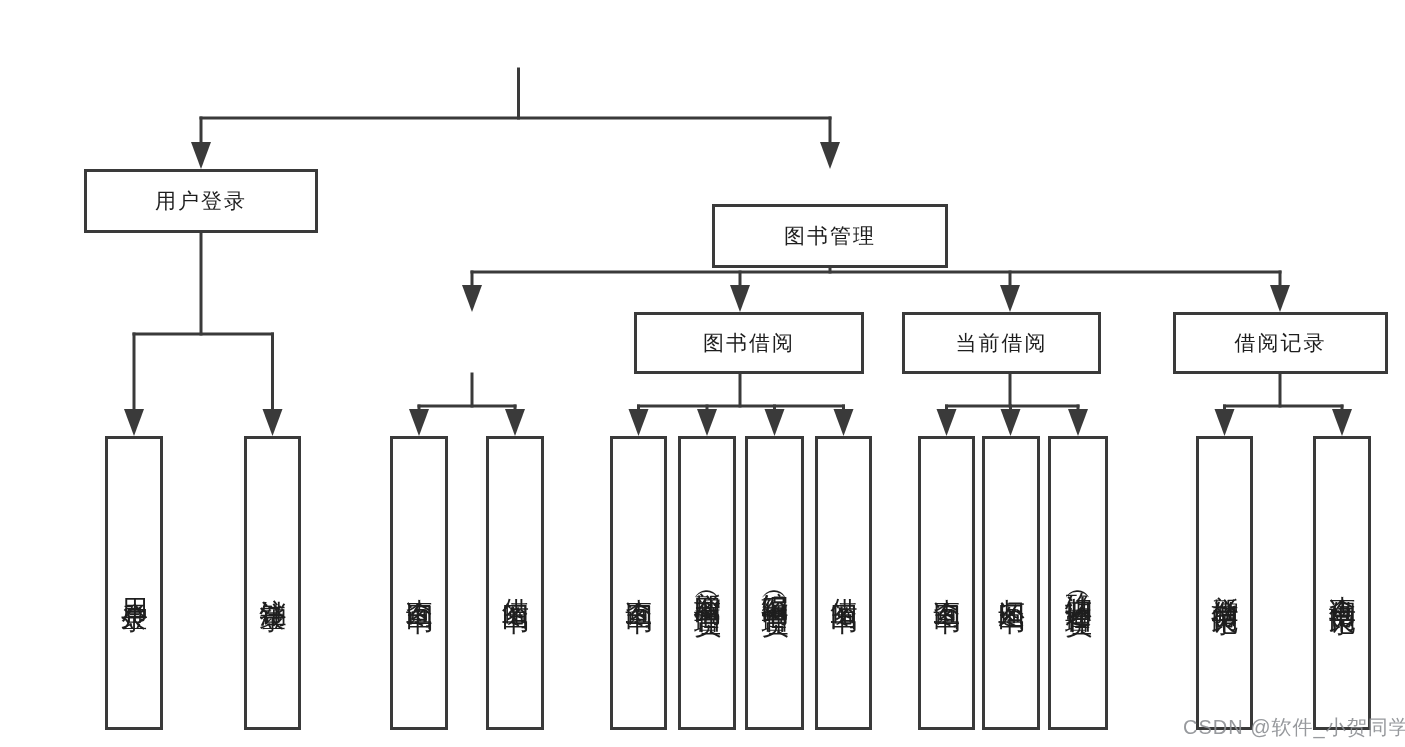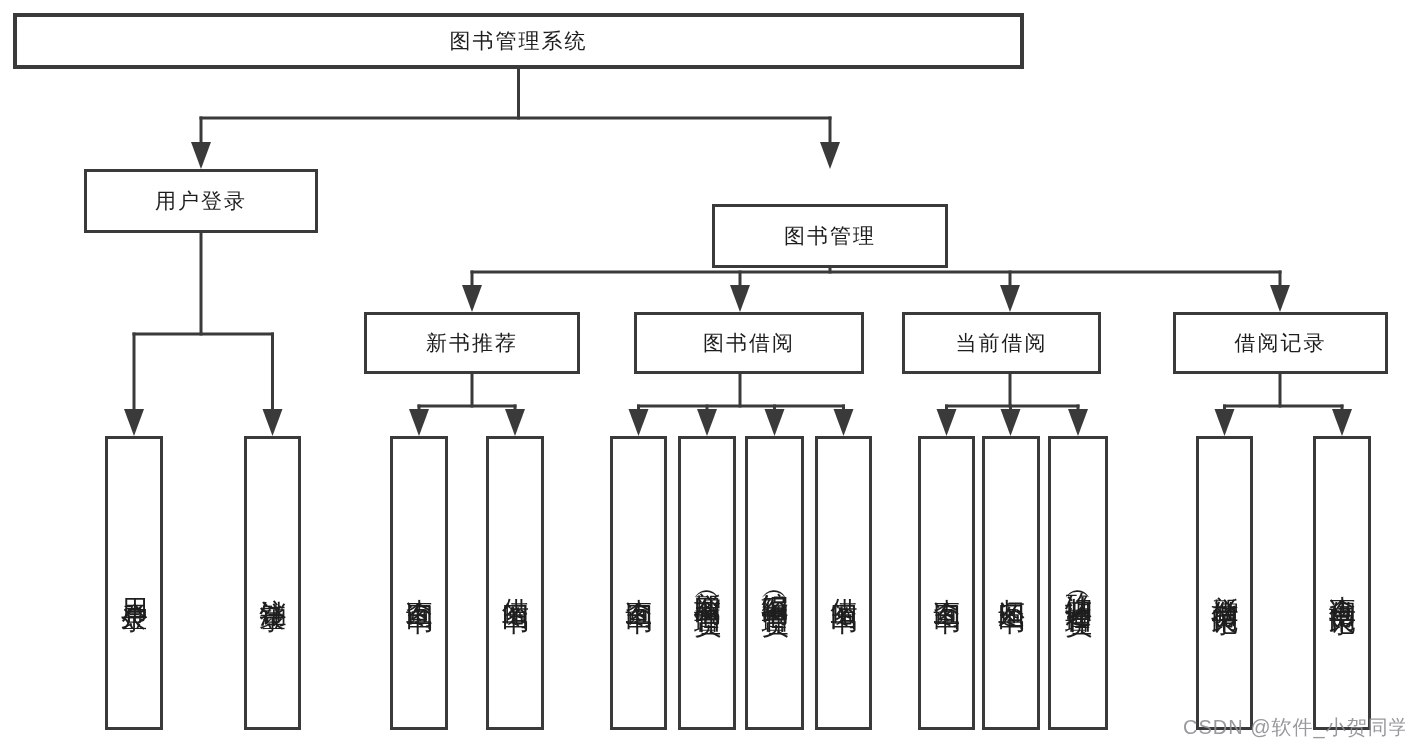--- a/index.html
+++ b/index.html
@@ -108,34 +108,28 @@
       <line x1="1078" y1="406" x2="1078" y2="422" stroke="#3a3a3a" stroke-width="3" stroke-linecap="square"></line>
       <polygon points="1078,436 1068,409 1088,409" fill="#3a3a3a"></polygon>
       <line x1="1280" y1="374" x2="1280" y2="406" stroke="#3a3a3a" stroke-width="3" stroke-linecap="square"></line>
       <line x1="1224.5" y1="406" x2="1342" y2="406" stroke="#3a3a3a" stroke-width="3" stroke-linecap="square"></line>
       <line x1="1224.5" y1="406" x2="1224.5" y2="422" stroke="#3a3a3a" stroke-width="3" stroke-linecap="square"></line>
       <polygon points="1224.5,436 1214.5,409 1234.5,409" fill="#3a3a3a"></polygon>
       <line x1="1342" y1="406" x2="1342" y2="422" stroke="#3a3a3a" stroke-width="3" stroke-linecap="square"></line>
       <polygon points="1342,436 1332,409 1352,409" fill="#3a3a3a"></polygon>
     </svg>
 
-  <div class="box root" style="left:13px; top:13px; width:1011px; height:56px;">
-    <span class="h-label">图书管理系统</span>
-  </div>
 
   <div class="box" style="left:84px; top:169px; width:234px; height:64px;">
     <span class="h-label">用户登录</span>
   </div>
   <div class="box" style="left:712px; top:169px; width:236px; height:64px;margin-top:35px;">
     <span class="h-label">图书管理</span>
   </div>
 
-  <div class="box" style="left:364px; top:312px; width:216px; height:62px;">
-    <span class="h-label">新书推荐</span>
-  </div>
   <div class="box" style="left:634px; top:312px; width:230px; height:62px;">
     <span class="h-label">图书借阅</span>
   </div>
   <div class="box" style="left:902px; top:312px; width:199px; height:62px;">
     <span class="h-label">当前借阅</span>
   </div>
   <div class="box" style="left:1173px; top:312px; width:215px; height:62px;">
     <span class="h-label">借阅记录</span>
   </div>
 

